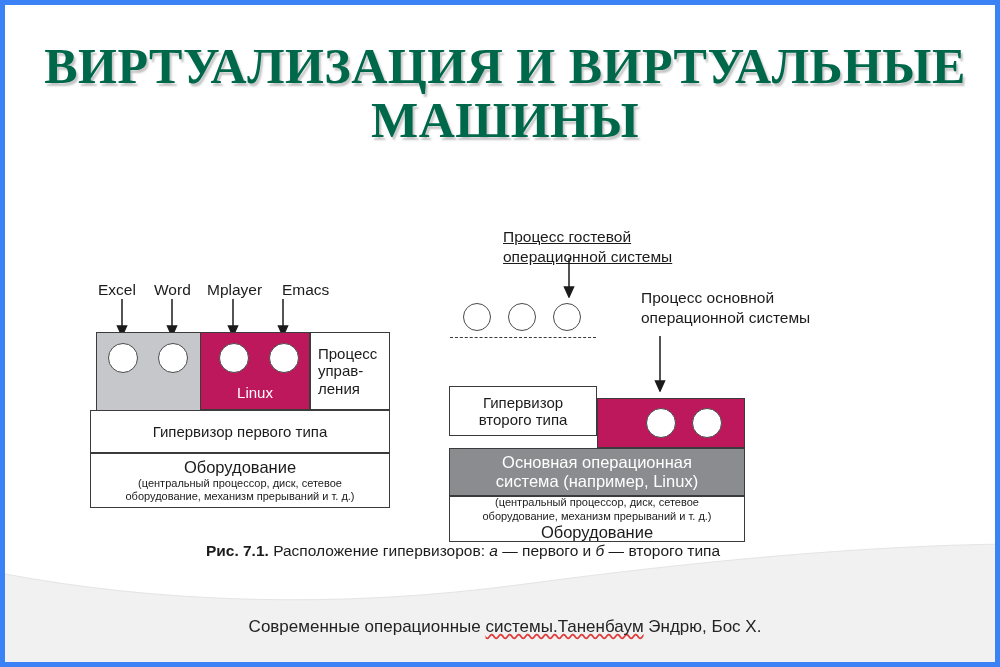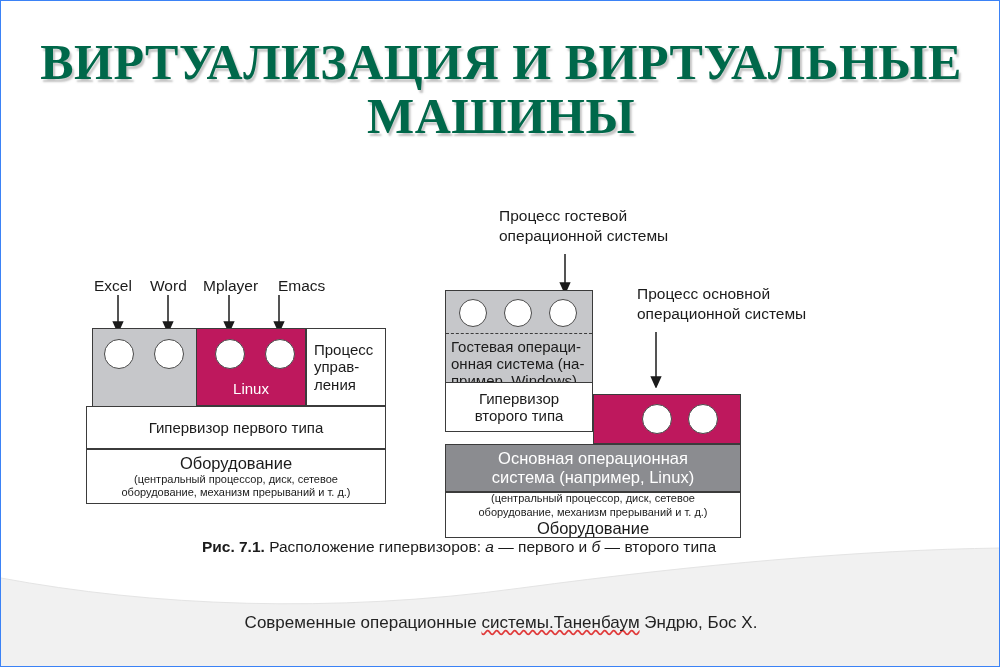--- a/index.html
+++ b/index.html
@@ -12,21 +12,21 @@
     font-family: "Liberation Sans", sans-serif;
   }
 
   .slide {
     position: relative;
     width: 1000px;
     height: 667px;
     background: #ffffff;
     overflow: hidden;
     box-sizing: border-box;
-    border: 1px solid #3b82f6;
+    border: 5px solid #3b82f6;
   }
 
   
   .swoosh {
     position: absolute;
     left: 0;
     right: 0;
     bottom: 0;
     height: 130px;
     pointer-events: none;
@@ -198,21 +198,21 @@
       <div class="stack">
         <span class="boxtitle-b">Оборудование</span>
         <span class="boxsmall">(центральный процессор, диск, сетевое</span>
         <span class="boxsmall">оборудование, механизм прерываний и т. д.)</span>
       </div>
     </div>
   </div>
 
   <div class="dgm" style="left:444px; top:205px; width:310px; height:320px;">
 
-    <div class="callout" style="left:54px; top:0px;">
+    <div class="callout" style="left:54px; top:17px;text-decoration:underline;">
       <div>Процесс гостевой</div>
       <div>операционной системы</div>
     </div>
     <svg class="arrow" style="left:0px; top:48px;" width="200" height="40">
       <g stroke="#1b1b1b" stroke-width="1.5" fill="#1b1b1b">
         <line x1="120" y1="0" x2="120" y2="31"></line>
         <polygon points="120,39 115.5,29 124.5,29"></polygon>
       </g>
     </svg>
 
@@ -220,27 +220,20 @@
       <div>Процесс основной</div>
       <div>операционной системы</div>
     </div>
     <svg class="arrow" style="left:0px; top:126px;" width="260" height="56">
       <g stroke="#1b1b1b" stroke-width="1.5" fill="#1b1b1b">
         <line x1="211" y1="0" x2="211" y2="47"></line>
         <polygon points="211,55 206.5,45 215.5,45"></polygon>
       </g>
     </svg>
 
-    <div class="bx fill-light" style="left:0px; top:84px; width:148px; height:104px; align-items:flex-end; padding-bottom:4px;">
-      <div class="stack" style="align-items:flex-start; padding-left:5px;">
-        <span class="boxtitle">Гостевая операци-</span>
-        <span class="boxtitle">онная система (на-</span>
-        <span class="boxtitle">пример, Windows)</span>
-      </div>
-    </div>
     <div class="dashline" style="left:1px; top:127px; width:146px;"></div>
     <div class="circ" style="left:14px; top:93px; width:28px; height:28px;"></div>
     <div class="circ" style="left:59px; top:93px; width:28px; height:28px;"></div>
     <div class="circ" style="left:104px; top:93px; width:28px; height:28px;"></div>
 
     <div class="bx fill-white" style="left:0px; top:176px; width:148px; height:50px;">
       <div class="stack">
         <span class="boxtitle">Гипервизор</span>
         <span class="boxtitle">второго типа</span>
       </div>

